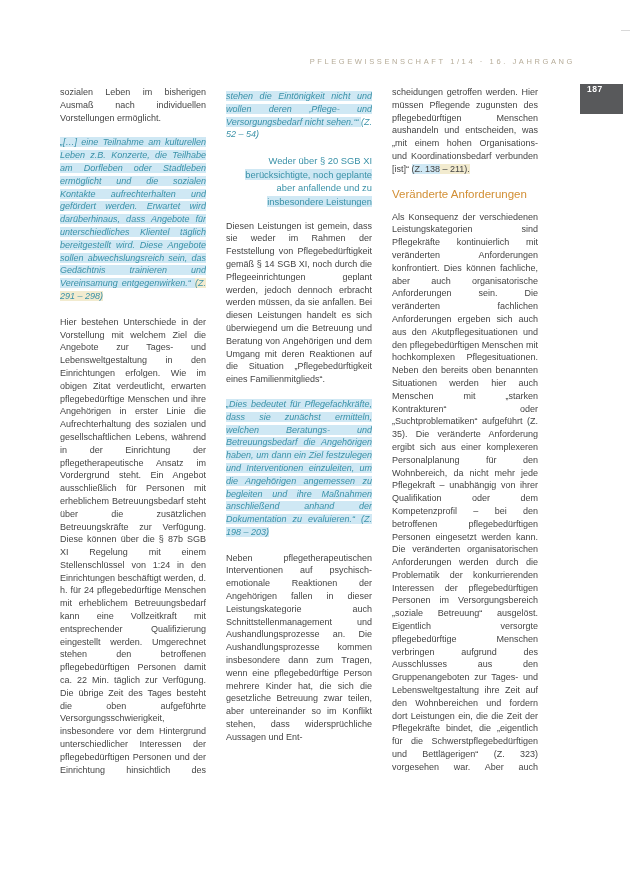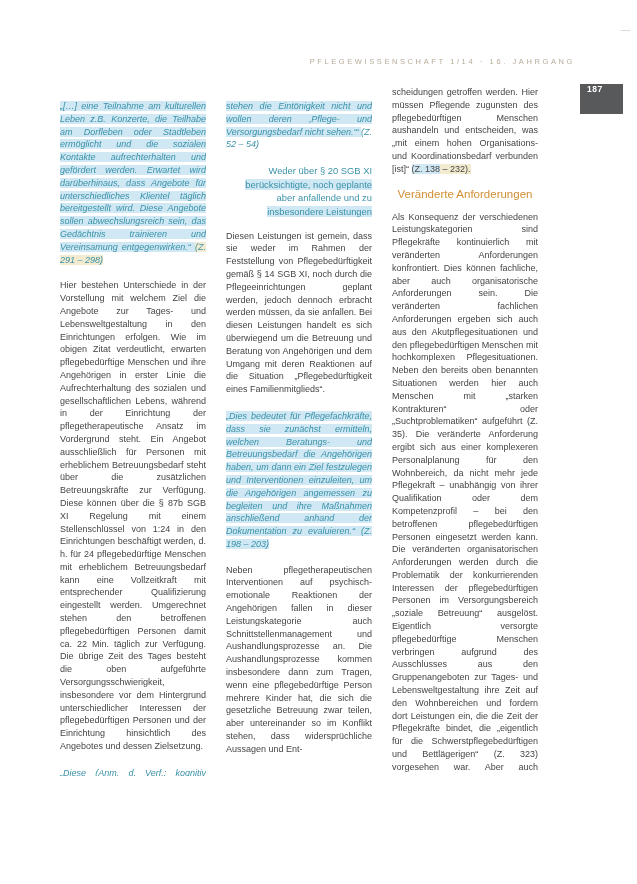--- a/index.html
+++ b/index.html
@@ -13,59 +13,60 @@
   .page-tab{position:absolute;left:580px;top:84px;width:43px;height:30px;
             background:#58595b;color:#ffffff;display:flex;}
   .page-tab span{font-size:8.5px;font-weight:bold;margin-left:7px;letter-spacing:.5px;}
   .columns{position:absolute;left:60px;top:86px;width:478px;height:742px;
            display:flex;gap:20px;overflow:hidden;}
   .col{width:146px;height:100%;overflow:hidden;}
   .block{margin:0 0 12px 0;}
   .para{font-size:9px;line-height:12.8px;color:#454545;text-align:justify;
         hyphens:auto;-webkit-hyphens:auto;}
   .quote{font-size:9px;line-height:12.8px;color:#3a91a8;font-style:italic;
-         text-align:justify;margin-top:14px;margin-bottom:13px;hyphens:auto;}
+         text-align:justify;margin-top:4px;margin-bottom:13px;hyphens:auto;}
   .pullquote{font-size:9.4px;line-height:13.6px;color:#3a91a8;text-align:right;
              white-space:pre-line;margin:9px 0 11px 0;}
-  .heading{font-size:11.5px;color:#d28f35;text-align:center;margin:7px 0 11px 0;}
+  .heading{font-size:11.5px;color:#d28f35;text-align:left;margin:7px 0 11px 0;}
   .hl-blue{background:#cfe8f4;text-align:center;}
   .hl-cream{background:#f2ebcf;}
   .footer{position:absolute;left:60px;top:834px;width:500px;text-align:right;
           font-size:6.3px;letter-spacing:1.6px;color:#b9b9b9;text-transform:uppercase;}
 </style>
 </head>
 <body>
 
 <div class="page">
   <div class="crop tr"></div>
   <div class="crop br"></div>
 
   <div class="header">pflegewissenschaft 1/14 · 16. jahrgang</div>
 
   <div class="page-tab">
     <span>187</span>
   </div>
 
   <div class="columns">
     <div class="col">
+        <div class="block para"><span>sozialen Leben im bisherigen Ausmaß nach individuellen Vorstellungen ermöglicht.</span></div>
         <div class="block quote"><span class="hl-blue">„[…] eine Teilnahme am kulturellen Leben z.B. Konzerte, die Teilhabe am Dorfleben oder Stadtleben ermöglicht und die sozialen Kontakte aufrechterhalten und gefördert werden. Erwartet wird darüberhinaus, dass Angebote für unterschiedliches Klientel täglich bereitgestellt wird. Diese Angebote sollen abwechslungsreich sein, das Gedächtnis trainieren und Vereinsamung entgegenwirken.“ </span><span class="hl-cream">(Z. 291 – 298)</span></div>
         <div class="block para"><span>Hier bestehen Unterschiede in der Vorstellung mit welchem Ziel die Angebote zur Tages- und Lebensweltgestaltung in den Einrichtungen erfolgen. Wie im obigen Zitat verdeutlicht, erwarten pflegebedürftige Menschen und ihre Angehörigen in erster Linie die Aufrechterhaltung des sozialen und gesellschaftlichen Lebens, während in der Einrichtung der pflegetherapeutische Ansatz im Vordergrund steht. Ein Angebot ausschließlich für Personen mit erheblichem Betreuungsbedarf steht über die zusätzlichen Betreuungskräfte zur Verfügung. Diese können über die § 87b SGB XI Regelung mit einem Stellenschlüssel von 1:24 in den Einrichtungen beschäftigt werden, d. h. für 24 pflegebedürftige Menschen mit erheblichem Betreuungsbedarf kann eine Vollzeitkraft mit entsprechender Qualifizierung eingestellt werden. Umgerechnet stehen den betroffenen pflegebedürftigen Personen damit ca. 22 Min. täglich zur Verfügung. Die übrige Zeit des Tages besteht die oben aufgeführte Versorgungsschwierigkeit, insbesondere vor dem Hintergrund unterschiedlicher Interessen der pflegebedürftigen Personen und der Einrichtung hinsichtlich des Angebotes und dessen Zielsetzung.</span></div>
         <div class="block quote"><span>„Diese (Anm. d. Verf.: kognitiv orientierte pflegebedürftige Personen) ver-</span></div>
       </div>
     <div class="col">
         <div class="block quote"><span class="hl-blue">stehen die Eintönigkeit nicht und wollen deren ‚Pflege- und Versorgungsbedarf nicht sehen.‘“ </span><span>(Z. 52 – 54)</span></div>
         <div class="block pullquote"><span>Weder über § 20 SGB XI
 </span><span class="hl-blue">berücksichtigte, noch geplante</span><span>
 aber anfallende und zu
 </span><span class="hl-blue">insbesondere Leistungen</span></div>
         <div class="block para"><span>Diesen Leistungen ist gemein, dass sie weder im Rahmen der Feststellung von Pflegebedürftigkeit gemäß § 14 SGB XI, noch durch die Pflegeeinrichtungen geplant werden, jedoch dennoch erbracht werden müssen, da sie anfallen. Bei diesen Leistungen handelt es sich überwiegend um die Betreuung und Beratung von Angehörigen und dem Umgang mit deren Reaktionen auf die Situation „Pflegebedürftigkeit eines Familienmitglieds“.</span></div>
         <div class="block quote"><span class="hl-blue">„Dies bedeutet für Pflegefachkräfte, dass sie zunächst ermitteln, welchen Beratungs- und Betreuungsbedarf die Angehörigen haben, um dann ein Ziel festzulegen und Interventionen einzuleiten, um die Angehörigen angemessen zu begleiten und ihre Maßnahmen anschließend anhand der Dokumentation zu evaluieren.“ (Z. 198 – 203)</span></div>
         <div class="block para"><span>Neben pflegetherapeutischen Interventionen auf psychisch-emotionale Reaktionen der Angehörigen fallen in dieser Leistungskategorie auch Schnittstellenmanagement und Aushandlungsprozesse an. Die Aushandlungsprozesse kommen insbesondere dann zum Tragen, wenn eine pflegebedürftige Person mehrere Kinder hat, die sich die gesetzliche Betreuung zwar teilen, aber untereinander so im Konflikt stehen, dass widersprüchliche Aussagen und Ent-</span></div>
       </div>
     <div class="col">
-        <div class="block para"><span>scheidungen getroffen werden. Hier müssen Pflegende zugunsten des pflegebedürftigen Menschen aushandeln und entscheiden, was „mit einem hohen Organisations- und Koordinationsbedarf verbunden [ist]“ </span><span class="hl-blue">(Z. 138</span><span class="hl-cream"> – 232).</span></div>
+        <div class="block para"><span>scheidungen getroffen werden. Hier müssen Pflegende zugunsten des pflegebedürftigen Menschen aushandeln und entscheiden, was „mit einem hohen Organisations- und Koordinationsbedarf verbunden [ist]“ </span><span class="hl-blue">(Z. 138</span><span class="hl-cream"> – 211).</span></div>
         <div class="block heading"><span>Veränderte Anforderungen</span></div>
         <div class="block para"><span>Als Konsequenz der verschiedenen Leistungskategorien sind Pflegekräfte kontinuierlich mit veränderten Anforderungen konfrontiert. Dies können fachliche, aber auch organisatorische Anforderungen sein. Die veränderten fachlichen Anforderungen ergeben sich auch aus den Akutpflegesituationen und den pflegebedürftigen Menschen mit hochkomplexen Pflegesituationen. Neben den bereits oben benannten Situationen werden hier auch Menschen mit „starken Kontrakturen“ oder „Suchtproblematiken“ aufgeführt (Z. 35). Die veränderte Anforderung ergibt sich aus einer komplexeren Personalplanung für den Wohnbereich, da nicht mehr jede Pflegekraft – unabhängig von ihrer Qualifikation oder dem Kompetenzprofil – bei den betroffenen pflegebedürftigen Personen eingesetzt werden kann. Die veränderten organisatorischen Anforderungen werden durch die Problematik der konkurrierenden Interessen der pflegebedürftigen Personen im Versorgungsbereich „soziale Betreuung“ ausgelöst. Eigentlich versorgte pflegebedürftige Menschen verbringen aufgrund des Ausschlusses aus den Gruppenangeboten zur Tages- und Lebensweltgestaltung ihre Zeit auf den Wohnbereichen und fordern dort Leistungen ein, die die Zeit der Pflegekräfte bindet, die „eigentlich für die Schwerstpflegebedürftigen und Bettlägerigen“ (Z. 323) vorgesehen war. Aber auch zusätzliche oder geänderte Leistungen, die mit komplexen oder akuten Pflegesituationen einhergehen und Rücksprache mit</span></div>
       </div>
   </div>
 
   <div class="footer">Yvonne C. Franke · Strukturelle Rahmenbedingungen in der Altenpflege</div>
 </div>
 
 </body></html>

